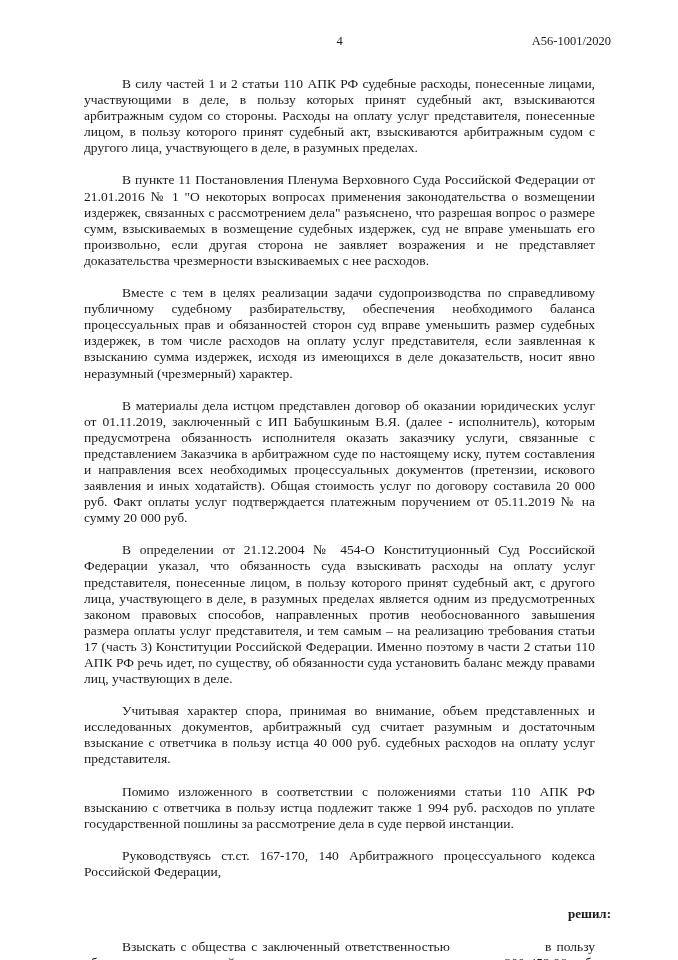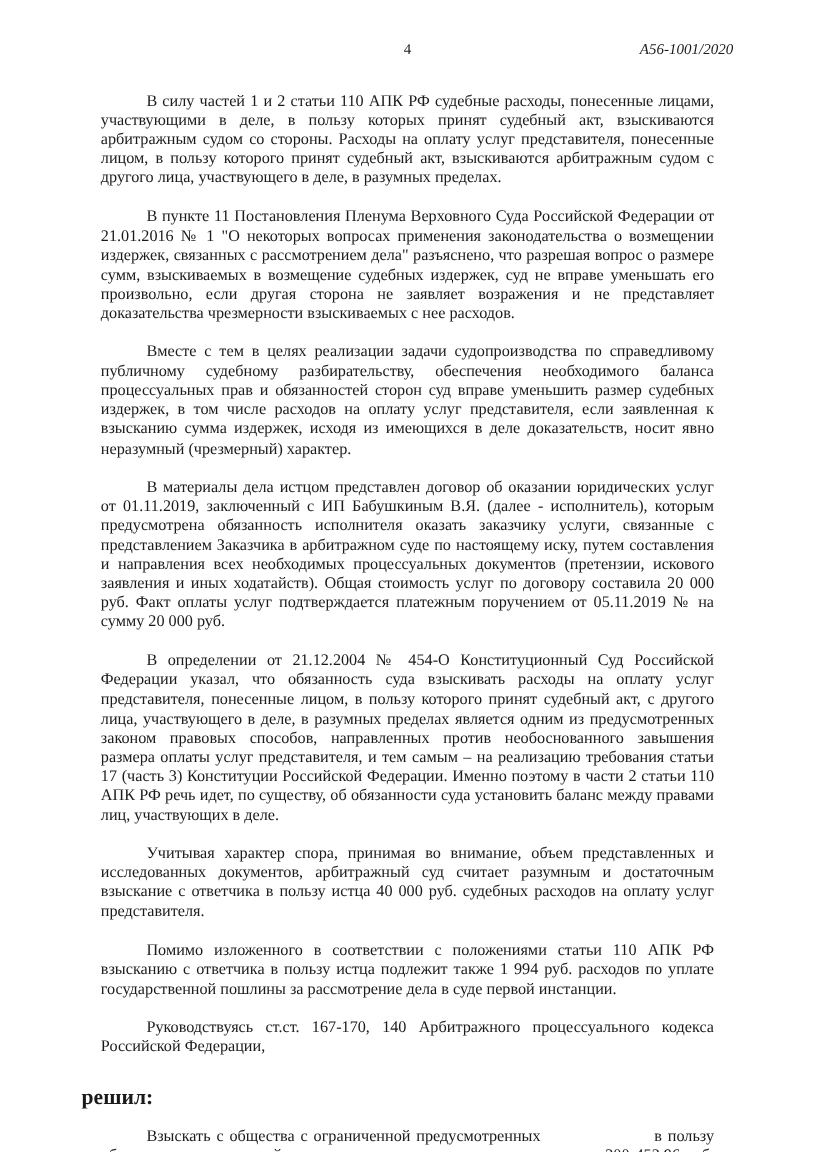--- a/index.html
+++ b/index.html
@@ -29,40 +29,39 @@
     position: absolute;
     left: 0;
     right: 0;
     text-align: center;
   }
   .case-number {
     position: absolute;
     right: 0;
     top: 0;
     text-align: right;
-    font-style: italic;
   }
   .content {
     position: absolute;
     top: 60px;
     left: 68px;
     width: 543px;
     font-size: 13.5px;
     line-height: 16.1px;
     text-align: justify;
   }
   .content p {
     margin: 16px;
     padding: 0;
     text-indent: 38px;
   }
   .resolution-heading {
-    text-align: left;
+    text-align: right;
     font-weight: bold;
-    font-size: 18px;
+    font-size: 13px;
     margin: 26px 0 17px 0;
   }
   .redaction-gap {
     display: inline-block;
     height: 1px;
   }
   .gap-1 { width: 85px; }
   .gap-2 { width: 150px; }
   .gap-3 { width: 110px; }
 </style>
@@ -82,21 +81,21 @@
     <p>Вместе с тем в целях реализации задачи судопроизводства по справедливому публичному судебному разбирательству, обеспечения необходимого баланса процессуальных прав и обязанностей сторон суд вправе уменьшить размер судебных издержек, в том числе расходов на оплату услуг представителя, если заявленная к взысканию сумма издержек, исходя из имеющихся в деле доказательств, носит явно неразумный (чрезмерный) характер.</p>
     <p>В материалы дела истцом представлен договор об оказании юридических услуг от 01.11.2019, заключенный с ИП Бабушкиным В.Я. (далее - исполнитель), которым предусмотрена обязанность исполнителя оказать заказчику услуги, связанные с представлением Заказчика в арбитражном суде по настоящему иску, путем составления и направления всех необходимых процессуальных документов (претензии, искового заявления и иных ходатайств). Общая стоимость услуг по договору составила 20 000 руб. Факт оплаты услуг подтверждается платежным поручением от 05.11.2019 № на сумму 20 000 руб.</p>
     <p>В определении от 21.12.2004 № 454-О Конституционный Суд Российской Федерации указал, что обязанность суда взыскивать расходы на оплату услуг представителя, понесенные лицом, в пользу которого принят судебный акт, с другого лица, участвующего в деле, в разумных пределах является одним из предусмотренных законом правовых способов, направленных против необоснованного завышения размера оплаты услуг представителя, и тем самым – на реализацию требования статьи 17 (часть 3) Конституции Российской Федерации. Именно поэтому в части 2 статьи 110 АПК РФ речь идет, по существу, об обязанности суда установить баланс между правами лиц, участвующих в деле.</p>
     <p>Учитывая характер спора, принимая во внимание, объем представленных и исследованных документов, арбитражный суд считает разумным и достаточным взыскание с ответчика в пользу истца 40 000 руб. судебных расходов на оплату услуг представителя.</p>
     <p>Помимо изложенного в соответствии с положениями статьи 110 АПК РФ взысканию с ответчика в пользу истца подлежит также 1 994 руб. расходов по уплате государственной пошлины за рассмотрение дела в суде первой инстанции.</p>
     <p>Руководствуясь ст.ст. 167-170, 140 Арбитражного процессуального кодекса Российской Федерации,</p>
 
     <div class="resolution-heading">решил:</div>
 
     <p>
-      <span>Взыскать с общества с ограниченной предусмотренных</span>
+      <span>Взыскать с общества с заключенный ответственностью</span>
       <span class="redaction-gap gap-1"></span>
       <span>в пользу общества с ограниченной ответственностью</span>
       <span class="redaction-gap gap-2"></span>
       <span>300 452,96 руб. задолженности по договору</span>
       <span class="redaction-gap gap-3"></span>
       <span>от 09.07.2018, штрафа в размере 70 407,26 руб., проценты за</span>
     </p>
   </div>
 
 </div>

